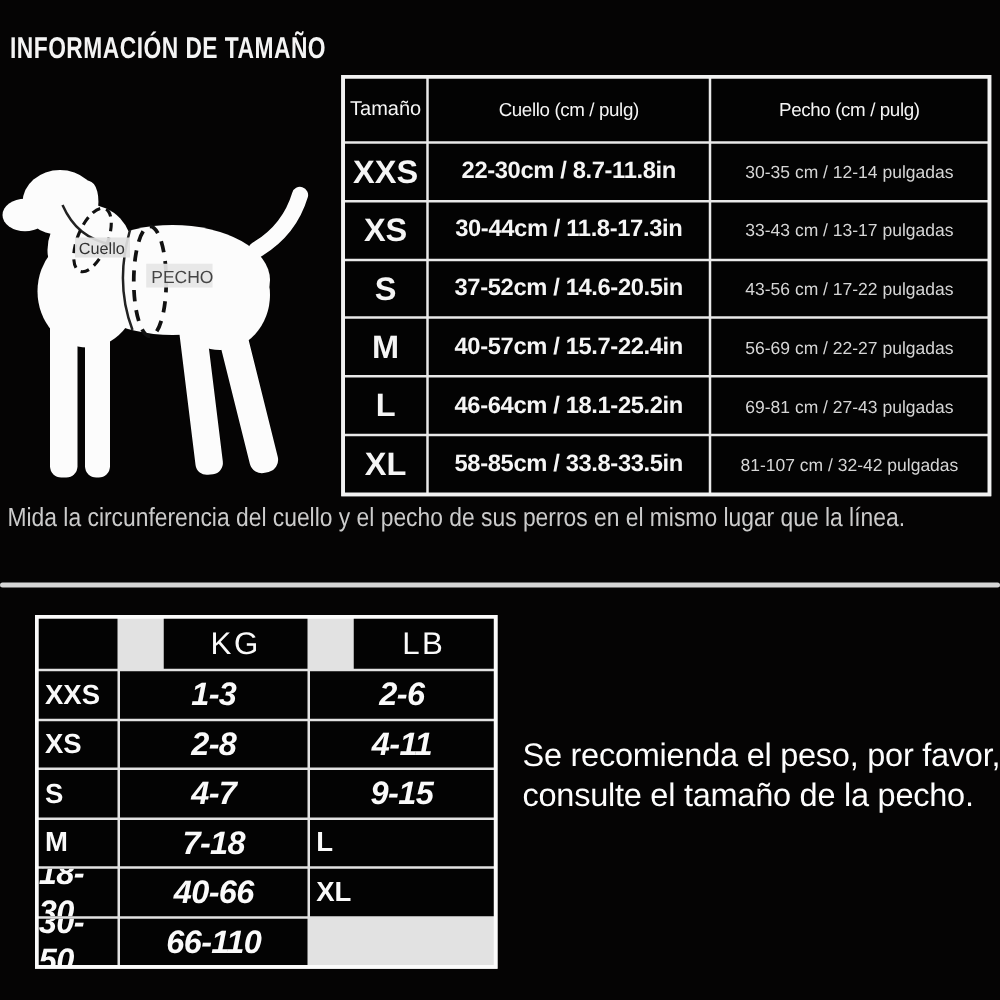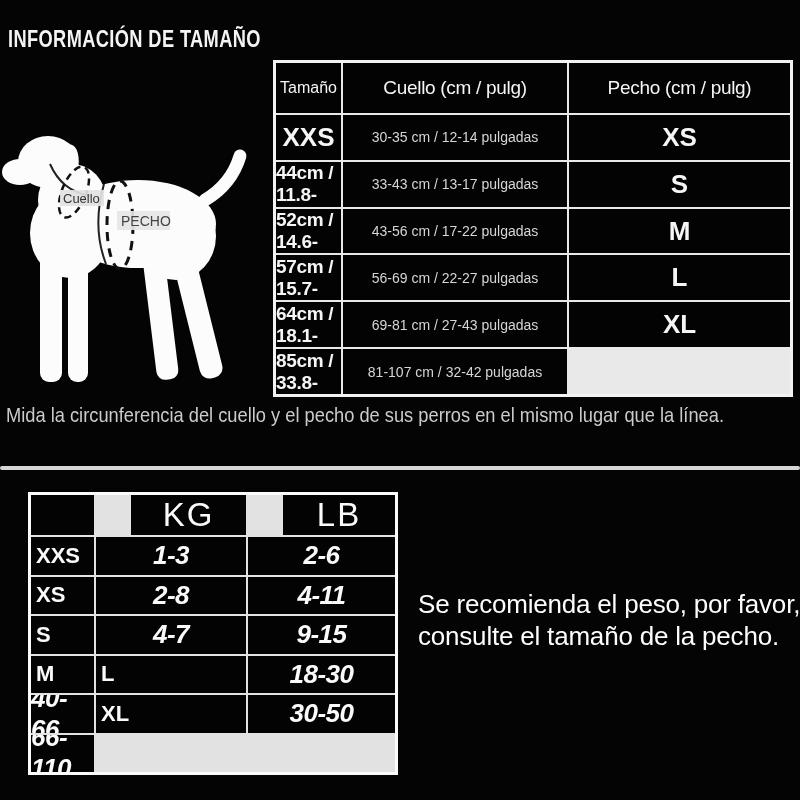--- a/index.html
+++ b/index.html
@@ -11,21 +11,21 @@
   .title{position:absolute;left:8px;top:25px;color:#f4f4f4;font-size:24px;font-weight:bold;
          white-space:nowrap;transform:scaleX(.76);transform-origin:0 50%;letter-spacing:.5px;}
 
   
   .size-table{position:absolute;left:273px;top:60px;width:520px;height:337px;box-sizing:border-box;
               background:#e9e9e9;border:3px solid #f2f2f2;display:grid;
               grid-template-columns:65px 224px 1fr;grid-template-rows:50px repeat(6,1fr);gap:2px;}
   .size-table .cell{background:#030303;display:flex;align-items:center;justify-content:center;
                     color:#f5f5f5;overflow:hidden;}
   .size-table .h-size{font-size:16px;}
-  .size-table .h-main{font-size:19px;letter-spacing:-.3px;}
+  .size-table .h-main{font-size:15px;letter-spacing:-.3px;}
   .size-table .c-size{font-size:26px;font-weight:bold;}
   .size-table .c-neck{font-size:19px;font-weight:bold;letter-spacing:-.3px;}
   .size-table .c-chest{font-size:14px;color:#d6d6d6;text-align:right;}
 
   
   .dog{position:absolute;left:0;top:128px;width:260px;height:265px;}
 
   
   .note{position:absolute;left:6px;top:403px;color:#cbcbcb;font-size:21px;white-space:nowrap;
         transform:scaleX(.87);transform-origin:0 50%;}
@@ -33,21 +33,21 @@
   
   .divider{position:absolute;left:0;top:466px;width:800px;height:4px;background:#d6d6d6;
            border-radius:3px;}
 
   
   .weight-table{position:absolute;left:28px;top:492px;width:370px;height:283px;box-sizing:border-box;
                 background:#e2e2e2;border:3px solid #fbfbfb;display:grid;
                 grid-template-columns:63px 150px 1fr;grid-template-rows:40px repeat(6,1fr);gap:2px;}
   .weight-table .cell{background:#030303;display:flex;align-items:center;justify-content:center;
                       color:#fafafa;overflow:hidden;}
-  .weight-table .h{font-size:33px;letter-spacing:2px;margin-left:35px;}
+  .weight-table .h{font-size:25px;letter-spacing:2px;margin-left:35px;}
   .weight-table .lbl{justify-content:flex-start;padding-left:5px;font-size:22px;font-weight:bold;}
   .weight-table .val{font-size:26px;font-weight:bold;letter-spacing:-.5px;font-style:italic;}
 
   
   .weight-note{position:absolute;left:418px;top:588px;width:392px;color:#fdfdfd;font-size:26px;
                line-height:32px;letter-spacing:-.2px;}
 </style>
 </head>
 <body>
 
@@ -79,20 +79,21 @@
     <rect x="117" y="83" width="53" height="19" fill="#e6e6e6" opacity="0.92"></rect>
     <text x="121" y="98" font-size="14" fill="#444">PECHO</text>
   </svg>
 
   <div class="size-table">
     <div class="cell h-size">Tamaño</div>
     <div class="cell h-main">Cuello (cm / pulg)</div>
     <div class="cell h-main">Pecho (cm / pulg)</div>
 
     <div class="cell c-size">XXS</div>
+    <div class="cell c-neck">22-30cm / 8.7-11.8in</div>
     <div class="cell c-chest">30-35 cm / 12-14 pulgadas</div>
 
     <div class="cell c-size">XS</div>
     <div class="cell c-neck">30-44cm / 11.8-17.3in</div>
     <div class="cell c-chest">33-43 cm / 13-17 pulgadas</div>
 
     <div class="cell c-size">S</div>
     <div class="cell c-neck">37-52cm / 14.6-20.5in</div>
     <div class="cell c-chest">43-56 cm / 17-22 pulgadas</div>
 
@@ -124,20 +125,21 @@
 
     <div class="cell lbl">XS</div>
     <div class="cell val">2-8</div>
     <div class="cell val">4-11</div>
 
     <div class="cell lbl">S</div>
     <div class="cell val">4-7</div>
     <div class="cell val">9-15</div>
 
     <div class="cell lbl">M</div>
+    <div class="cell val">7-18</div>
 
     <div class="cell lbl">L</div>
     <div class="cell val">18-30</div>
     <div class="cell val">40-66</div>
 
     <div class="cell lbl">XL</div>
     <div class="cell val">30-50</div>
     <div class="cell val">66-110</div>
   </div>
 

